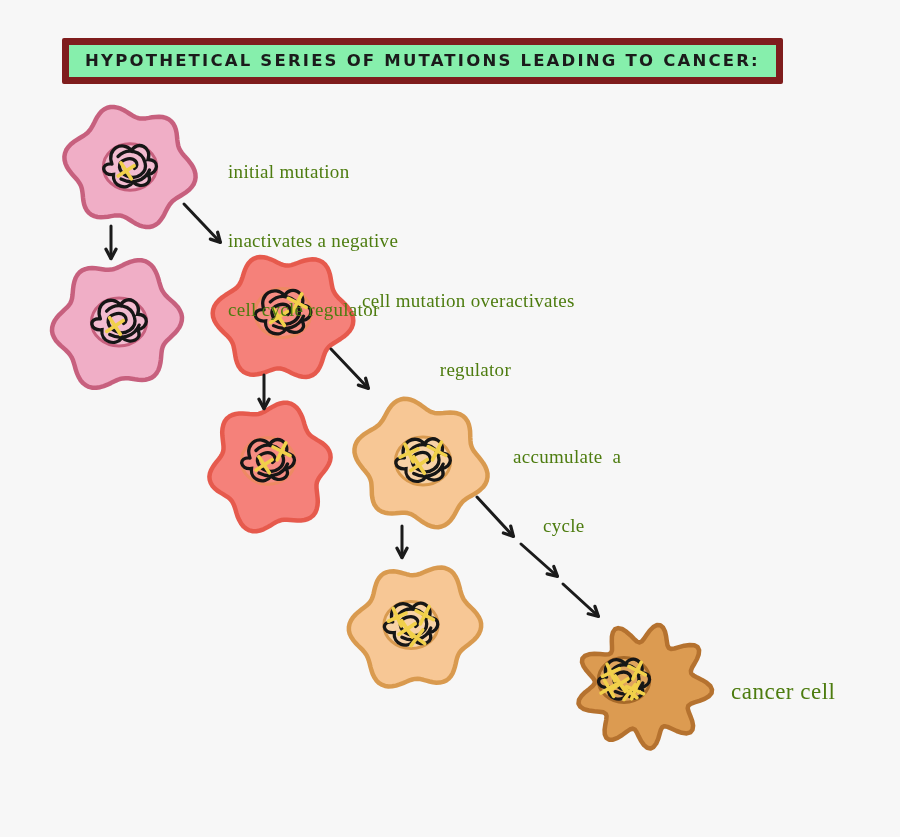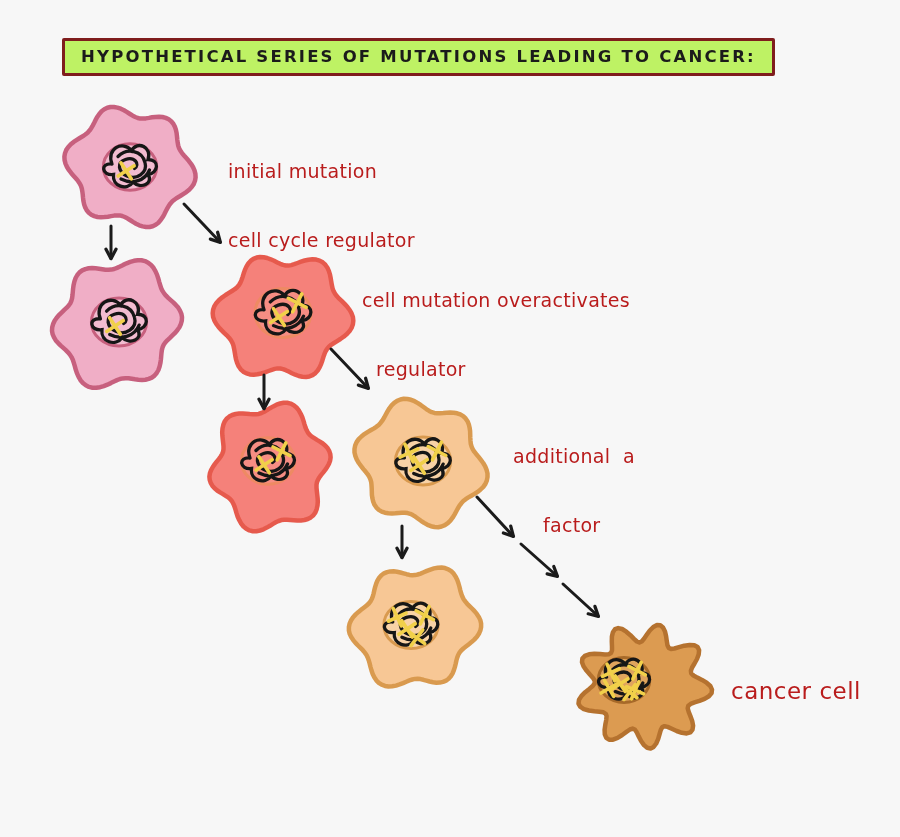--- a/index.html
+++ b/index.html
@@ -3,32 +3,32 @@
 <meta charset="utf-8">
 <style>
   html,body{margin:0;padding:0;}
   body{
     width:900px;height:837px;position:relative;overflow:hidden;
     background:#f7f7f7;
     font-family:"DejaVu Sans",sans-serif;color:#1b1b1b;
   }
   .title-box{
     position:absolute;left:62px;top:38px;
-    border:3px solid #7f1d1d;background:#bef264;border-radius:2px;
+    border:7px solid #7f1d1d;background:#86efac;border-radius:2px;
     padding:6px 16px 7px 16px;
     font-size:16.5px;font-weight:bold;letter-spacing:2.2px;
     white-space:nowrap;
   }
   #scene{position:absolute;left:0;top:0;}
   .note{
     position:absolute;
     font-size:19px;line-height:23px;letter-spacing:0.3px;
-    color:#b91c1c;white-space:pre;
+    color:#4d7c0f;white-space:pre;font-family:Liberation Serif, serif;
   }
-  .note .in14{padding-left:14px;}
+  .note .in14{padding-left:14px;text-align:center;}
   .note .in30{padding-left:30px;}
   .note .in16{padding-left:16px;}
   .cancer-label{font-size:23px;letter-spacing:0.5px;text-align:right;}
 </style>
 </head>
 <body>
 
 <svg id="scene" width="900" height="837" viewBox="0 0 900 837">
   <defs>
     <marker id="ah" viewBox="0 0 12 12" refX="9" refY="6" markerWidth="5" markerHeight="5" orient="auto">
@@ -98,31 +98,32 @@
     <line x1="521" y1="544" x2="557" y2="576" stroke="#1b1b1b" stroke-width="3" stroke-linecap="round" marker-end="url(#ah)"></line>
     <line x1="563" y1="584" x2="598" y2="616" stroke="#1b1b1b" stroke-width="3" stroke-linecap="round" marker-end="url(#ah)"></line>
   </svg>
 
 <div class="title-box">
   <span>HYPOTHETICAL SERIES OF MUTATIONS LEADING TO CANCER:</span>
 </div>
 
 <div class="note" style="left:228px;top:114px">
   <div>initial mutation</div>
+  <div>inactivates a negative</div>
   <div>cell cycle regulator</div>
 </div>
 
 <div class="note" style="left:362px;top:243px">
   <div>cell mutation overactivates</div>
   <div class="in14">regulator</div>
 </div>
 
 <div class="note" style="left:513px;top:399px">
-  <div>additional  a</div>
-  <div class="in30">factor</div>
+  <div>accumulate  a</div>
+  <div class="in30">cycle</div>
 </div>
 
 <div class="note" style="left:560px;top:524px">
 </div>
 
 <div class="note cancer-label" style="left:731px;top:634px">
   <div>cancer cell</div>
 </div>
 
 </body></html>

